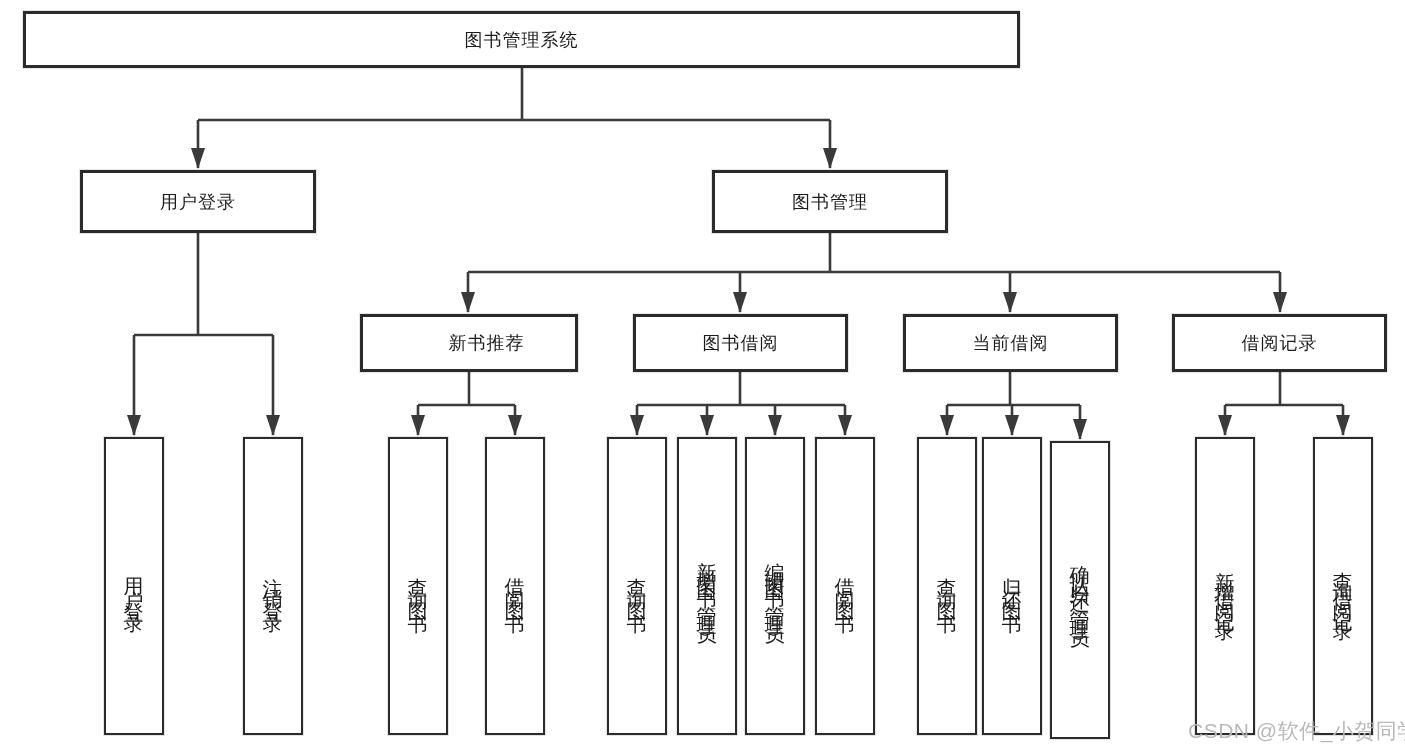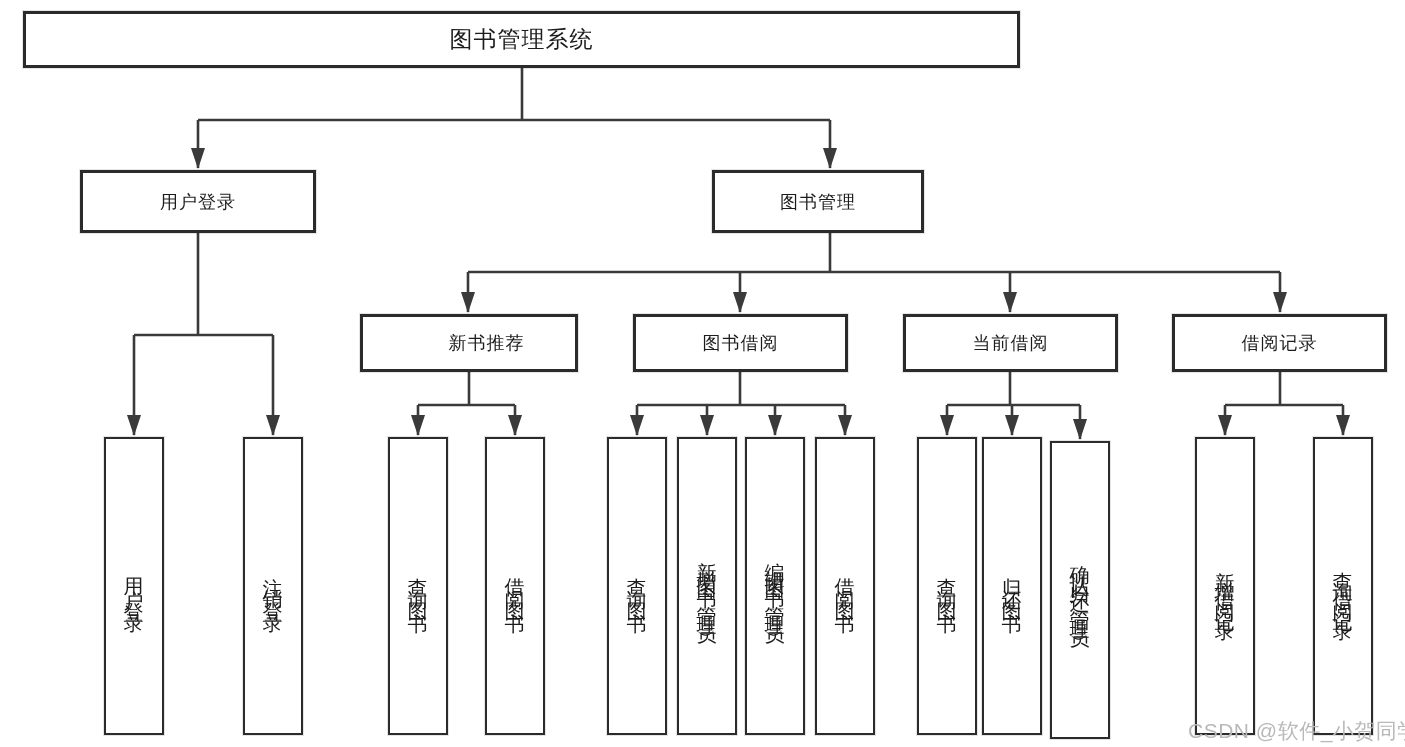--- a/index.html
+++ b/index.html
@@ -24,24 +24,24 @@
 
   .box{
     position:absolute;
     border:3px solid var(--box-border);
     background:var(--background);
     display:flex;align-items:center;justify-content:center;
     text-align:center;
     box-shadow:0 0 0 1px rgba(0,0,0,0.10);
   }
   .box.h{font-size:18px;letter-spacing:1px;}
-  .box.top{left:23px;top:11px;width:997px;height:57px;font-size:23px;letter-spacing:1px;}
+  .box.top{left:23px;top:11px;width:997px;height:57px;font-size:18px;letter-spacing:1px;}
 
   #b-user  {left:80px; top:170px;width:236px;height:63px;}
-  #b-mgmt  {left:712px;top:170px;width:212px;height:63px;}
+  #b-mgmt  {left:712px;top:170px;width:236px;height:63px;}
 
   #h-newbook{left:360px; top:314px;width:218px;height:58px;padding-left:35px;}
   #h-borrow {left:633px; top:314px;width:215px;height:58px;}
   #h-current{left:903px; top:314px;width:215px;height:58px;}
   #h-records{left:1172px;top:314px;width:215px;height:58px;}
 
   .box.v{
     top:437px;width:60px;height:298px;
     writing-mode:vertical-rl;
     font-size:20px;

